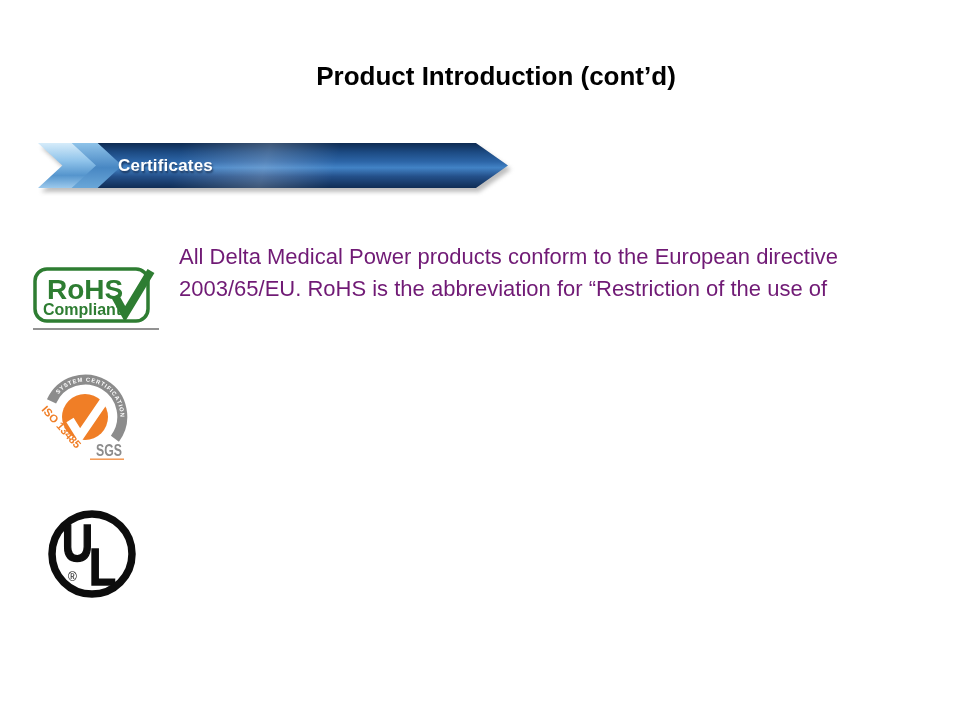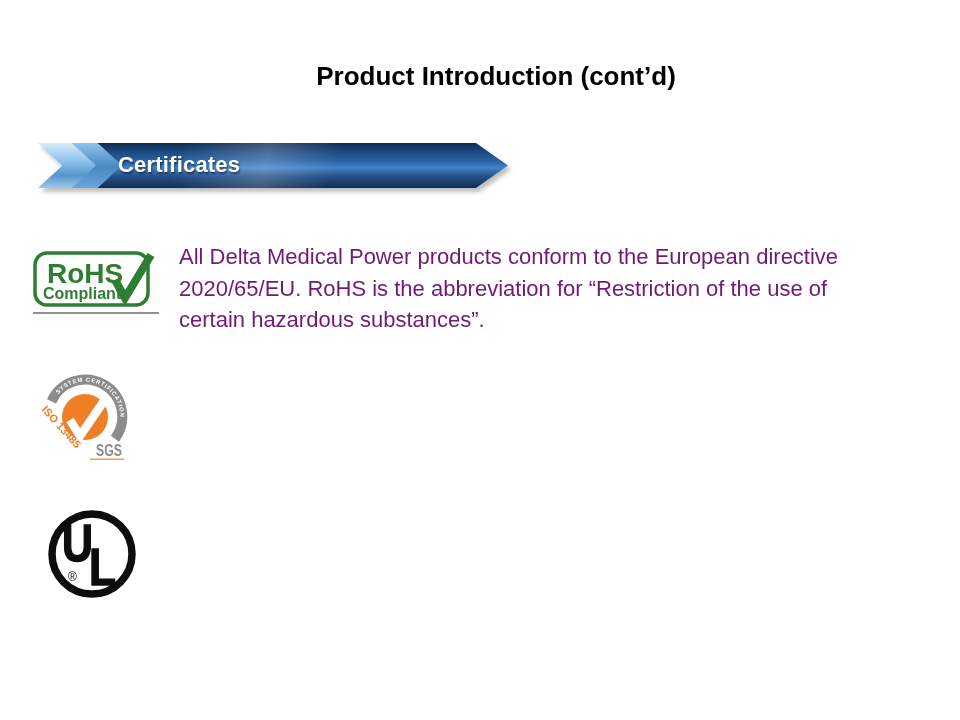--- a/index.html
+++ b/index.html
@@ -15,26 +15,26 @@
   .banner-body { position:absolute; left:12px; top:0; width:458px; height:45px;
     clip-path: polygon(0 0, 93% 0, 100% 50%, 93% 100%, 0 100%, 4.5% 50%);
     background: linear-gradient(180deg,#0e2b52 0%,#1c4a82 20%,#2d66a8 42%,#4283c6 55%,#24508a 74%,#0f2d55 100%); }
   .banner-body::after { content:""; position:absolute; inset:0;
     background: linear-gradient(105deg, rgba(255,255,255,0) 28%, rgba(255,255,255,0.20) 47%, rgba(255,255,255,0) 62%); }
   .chev { position:absolute; top:0; height:45px; width:58px;
     clip-path: polygon(0 0, 58% 0, 100% 50%, 58% 100%, 0 100%, 42% 50%); }
   .chev-back  { left:26px; background: linear-gradient(180deg,#8fc3e9 0%,#4887c3 55%,#6aa7d8 100%); }
   .chev-front { left:0;    background: linear-gradient(180deg,#d6ecfa 0%,#8fc3ea 40%,#5595cd 72%,#9cc9ec 100%); }
   .banner-label { position:absolute; left:80px; top:50%; transform:translateY(-52%);
-    color:#fff; font-weight:bold; font-size:22px; letter-spacing:0.2px;
+    color:#fff; font-weight:bold; font-size:17px; letter-spacing:0.2px;
     text-shadow:1px 2px 2px rgba(0,0,20,0.5); }
 
   
   .logo { position:absolute; }
-  .logo-rohs { left:33px;  top:249px; width:132px; height:72px; }
+  .logo-rohs { left:33px;  top:265px; width:132px; height:72px; }
   .logo-sgs  { left:40px;  top:372px; width:110px; height:100px; }
   .logo-ul   { left:47px;  top:508px; width:90px;  height:92px; }
 
   .para { position:absolute; font-size:22px; line-height:31.5px; color:#701a75;margin-left:8px; }
   .para-1 { left:171px; top:241px; width:770px; }
   .para-2 { left:171px; top:371px; width:770px; }
   .para-3 { left:173px; top:502px; width:770px; }
 
   svg { display:block; width:100%; height:100%; }
 </style>
@@ -56,22 +56,21 @@
     <svg viewBox="0 0 132 72">
       <rect x="2" y="4" width="113" height="52" rx="12" ry="12" fill="#ffffff" stroke="#2e7d32" stroke-width="3.5"></rect>
       <text x="14" y="34" font-size="28" font-weight="bold" fill="#2e7d32" font-family="Liberation Sans, sans-serif">RoHS</text>
       <text x="10" y="50" font-size="16" font-weight="bold" fill="#2e7d32" font-family="Liberation Sans, sans-serif">Compliant</text>
       <path d="M 82 31 L 92 49 L 118 6" fill="none" stroke="#2e7d32" stroke-width="8" stroke-linejoin="miter"></path>
       <line x1="0" y1="64" x2="126" y2="64" stroke="#4a4a4a" stroke-width="1.5" opacity="0.8"></line>
     </svg>
   </div>
   <div class="para para-1">
     <div>All Delta Medical Power products conform to the European directive</div>
-    <div>2020/65/EU. RoHS is the abbreviation for “Restriction of the use of</div>
-    <div>certain hazardous substances”.</div>
+    <div>2003/65/EU. RoHS is the abbreviation for “Restriction of the use of</div>
   </div>
 
   <div class="logo logo-sgs">
     <svg viewBox="0 0 110 100">
       <path id="sgsArc" d="M 11.5 29.4 A 37 37 0 1 1 74.9 66.7" fill="none" stroke="#8c8c8c" stroke-width="10"></path>
       <text font-size="5.8" font-weight="bold" fill="#ffffff" letter-spacing="1.1" font-family="Liberation Sans, sans-serif" style="dominant-baseline:central">
         <textPath href="#sgsArc" startOffset="10">SYSTEM CERTIFICATION</textPath>
       </text>
       <circle cx="45" cy="45" r="23" fill="#f07e26"></circle>
       <path d="M 30 48 L 40 64 L 66 26" fill="none" stroke="#ffffff" stroke-width="8.5" stroke-linejoin="miter"></path>

